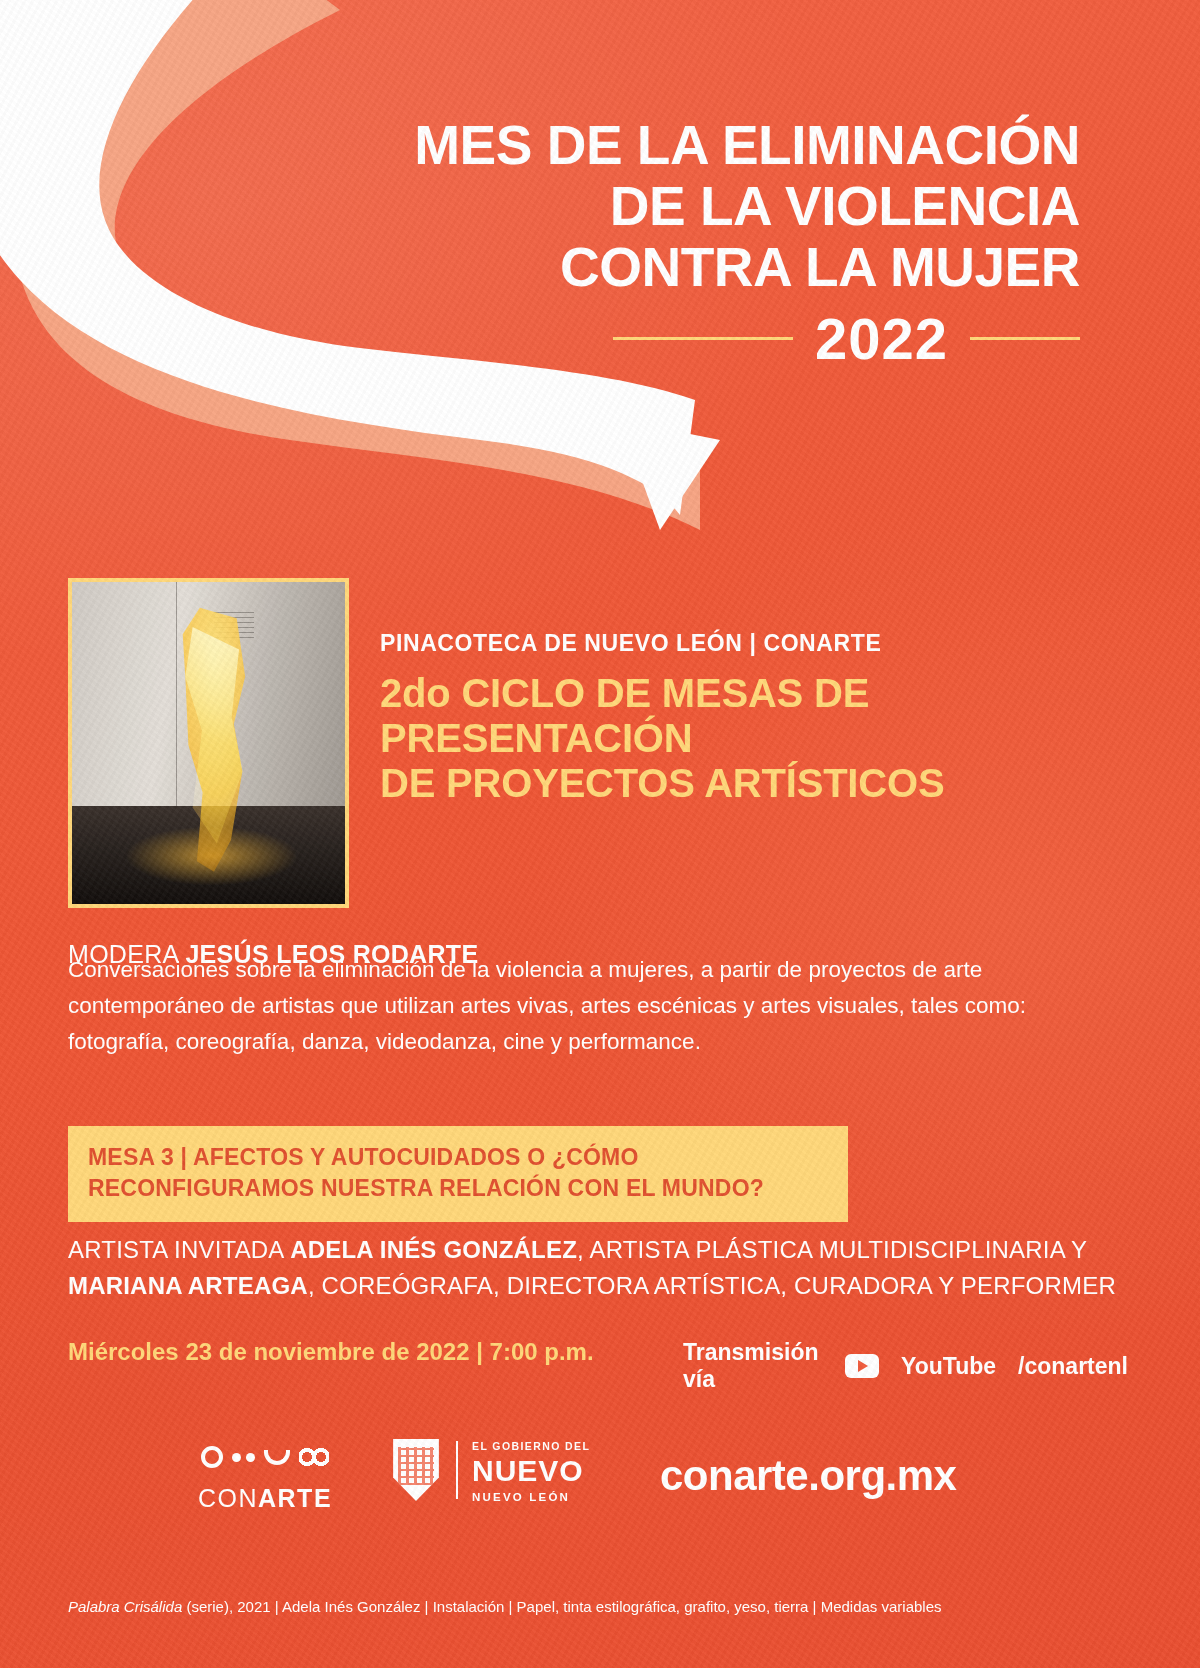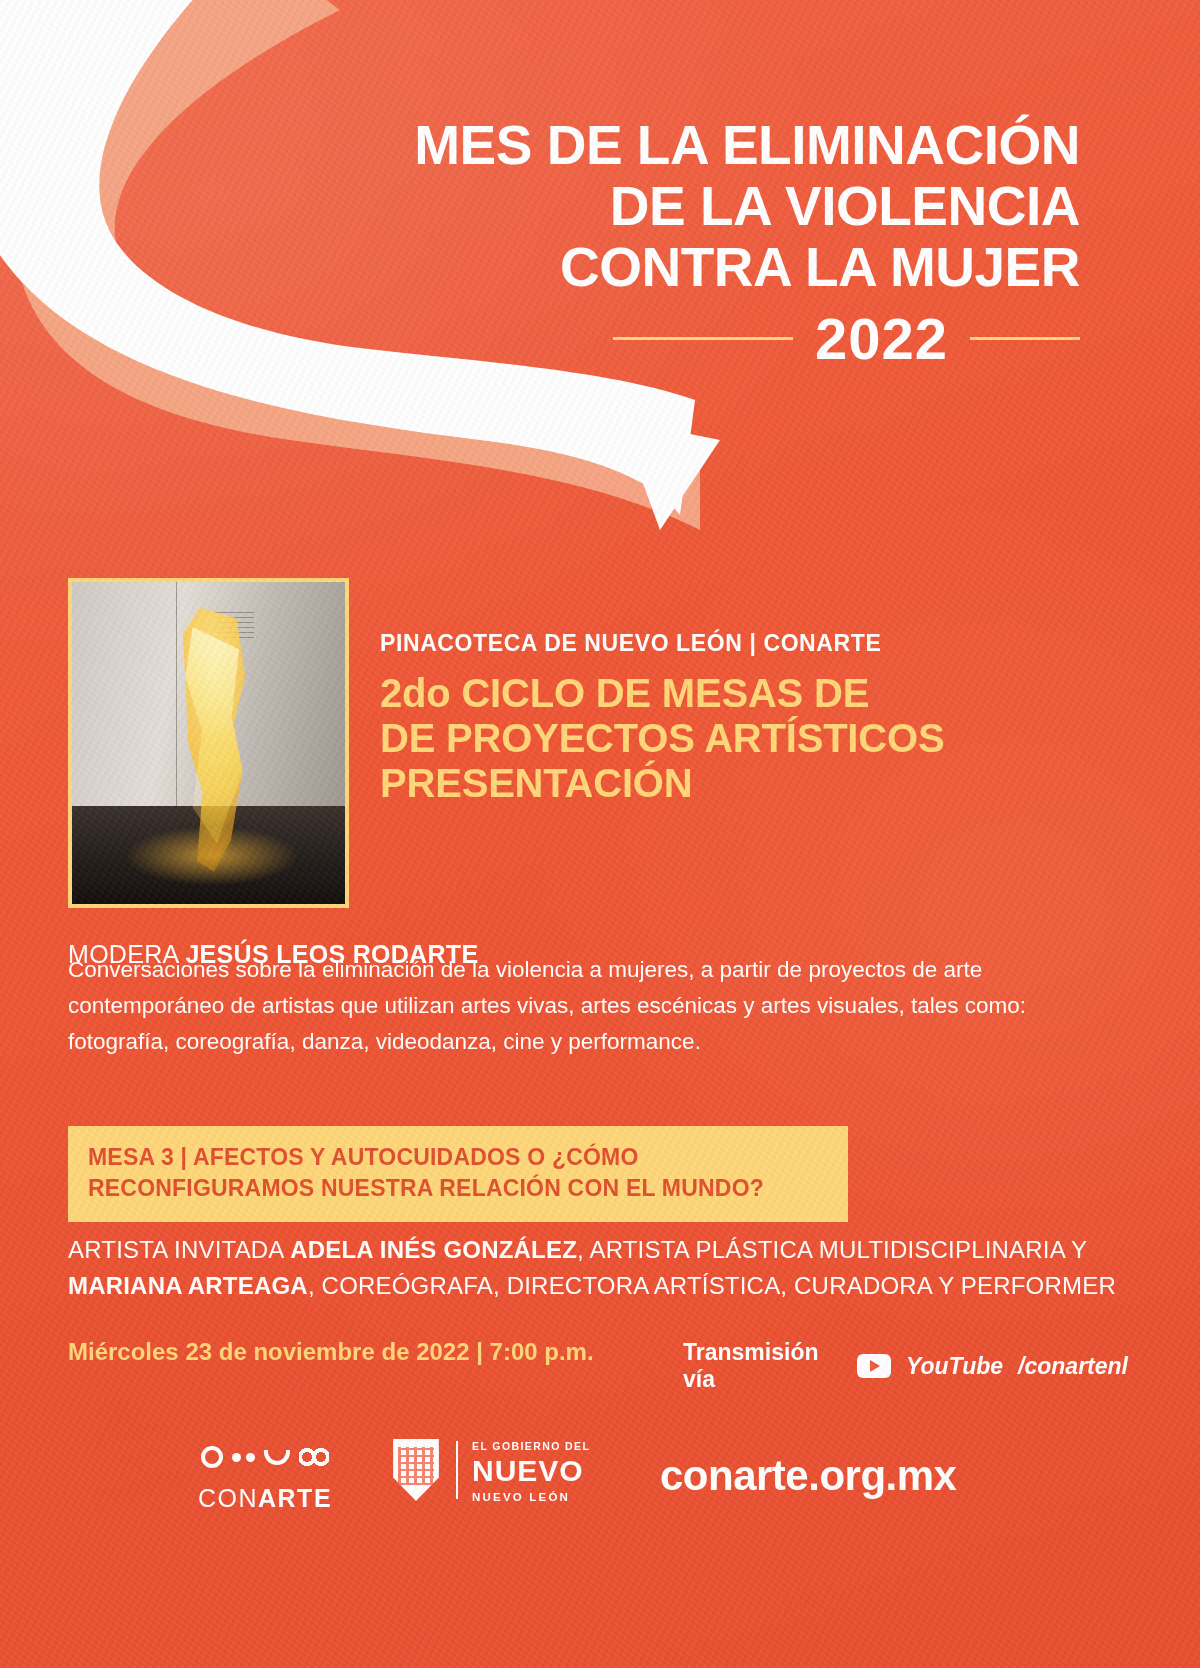--- a/index.html
+++ b/index.html
@@ -131,21 +131,21 @@
   .date {
     position: absolute; left: 0; top: 0;
     font-size: 24px; font-weight: bold; color: #ffd77a;
   }
   .stream {
     position: absolute; left: 615px; top: 1px;
     font-size: 23px; font-weight: bold; color: #ffffff;
     display: flex; align-items: center; gap: 10px;
   }
   .yt-badge {
-    display: inline-flex; align-items: center; gap: 15px; font-style: italic;
+    display: inline-flex; align-items: center; gap: 22px;
   }
   .yt-play {
     width: 34px; height: 24px; background: #ffffff; border-radius: 6px;
     position: relative; display: inline-block;
   }
   .yt-play::after {
     content: ""; position: absolute; left: 13px; top: 6px;
     border-left: 10px solid #ef5b3c; border-top: 6px solid transparent; border-bottom: 6px solid transparent;
   }
 
@@ -239,22 +239,22 @@
       <div class="sculpt-glow"></div>
       <div class="sculpt"></div>
       <div class="sculpt2"></div>
     </div>
   </div>
 
   <div class="event">
     <div class="venue">PINACOTECA DE NUEVO LEÓN | CONARTE</div>
     <div class="cycle">
       <div>2do CICLO DE MESAS DE</div>
+      <div>PRESENTACIÓN</div>
       <div>DE PROYECTOS ARTÍSTICOS</div>
-      <div>PRESENTACIÓN</div>
     </div>
   </div>
 
   <div class="modera">
     <span>MODERA </span><b>JESÚS LEOS RODARTE</b>
   </div>
 
   <div class="desc">Conversaciones sobre la eliminación de la violencia a mujeres, a partir de proyectos de arte contemporáneo de artistas que utilizan artes vivas, artes escénicas y artes visuales, tales como: fotografía, coreografía, danza, videodanza, cine y performance.</div>
 
   <div class="mesa">
@@ -301,15 +301,18 @@
       <span class="gob-text">
         <span class="gob-t1">EL GOBIERNO DEL</span><br>
         <span class="gob-t2">NUEVO</span><br>
         <span class="gob-t3">NUEVO LEÓN</span>
       </span>
     </div>
 
     <div class="site">conarte.org.mx</div>
   </div>
 
+  <div class="credit">
+    <i>Palabra Crisálida</i><span> (serie), 2021 | Adela Inés González | Instalación | Papel, tinta estilográfica, grafito, yeso, tierra | Medidas variables</span>
+  </div>
 
   <div class="grain"></div>
 </div>
 
 </body></html>

